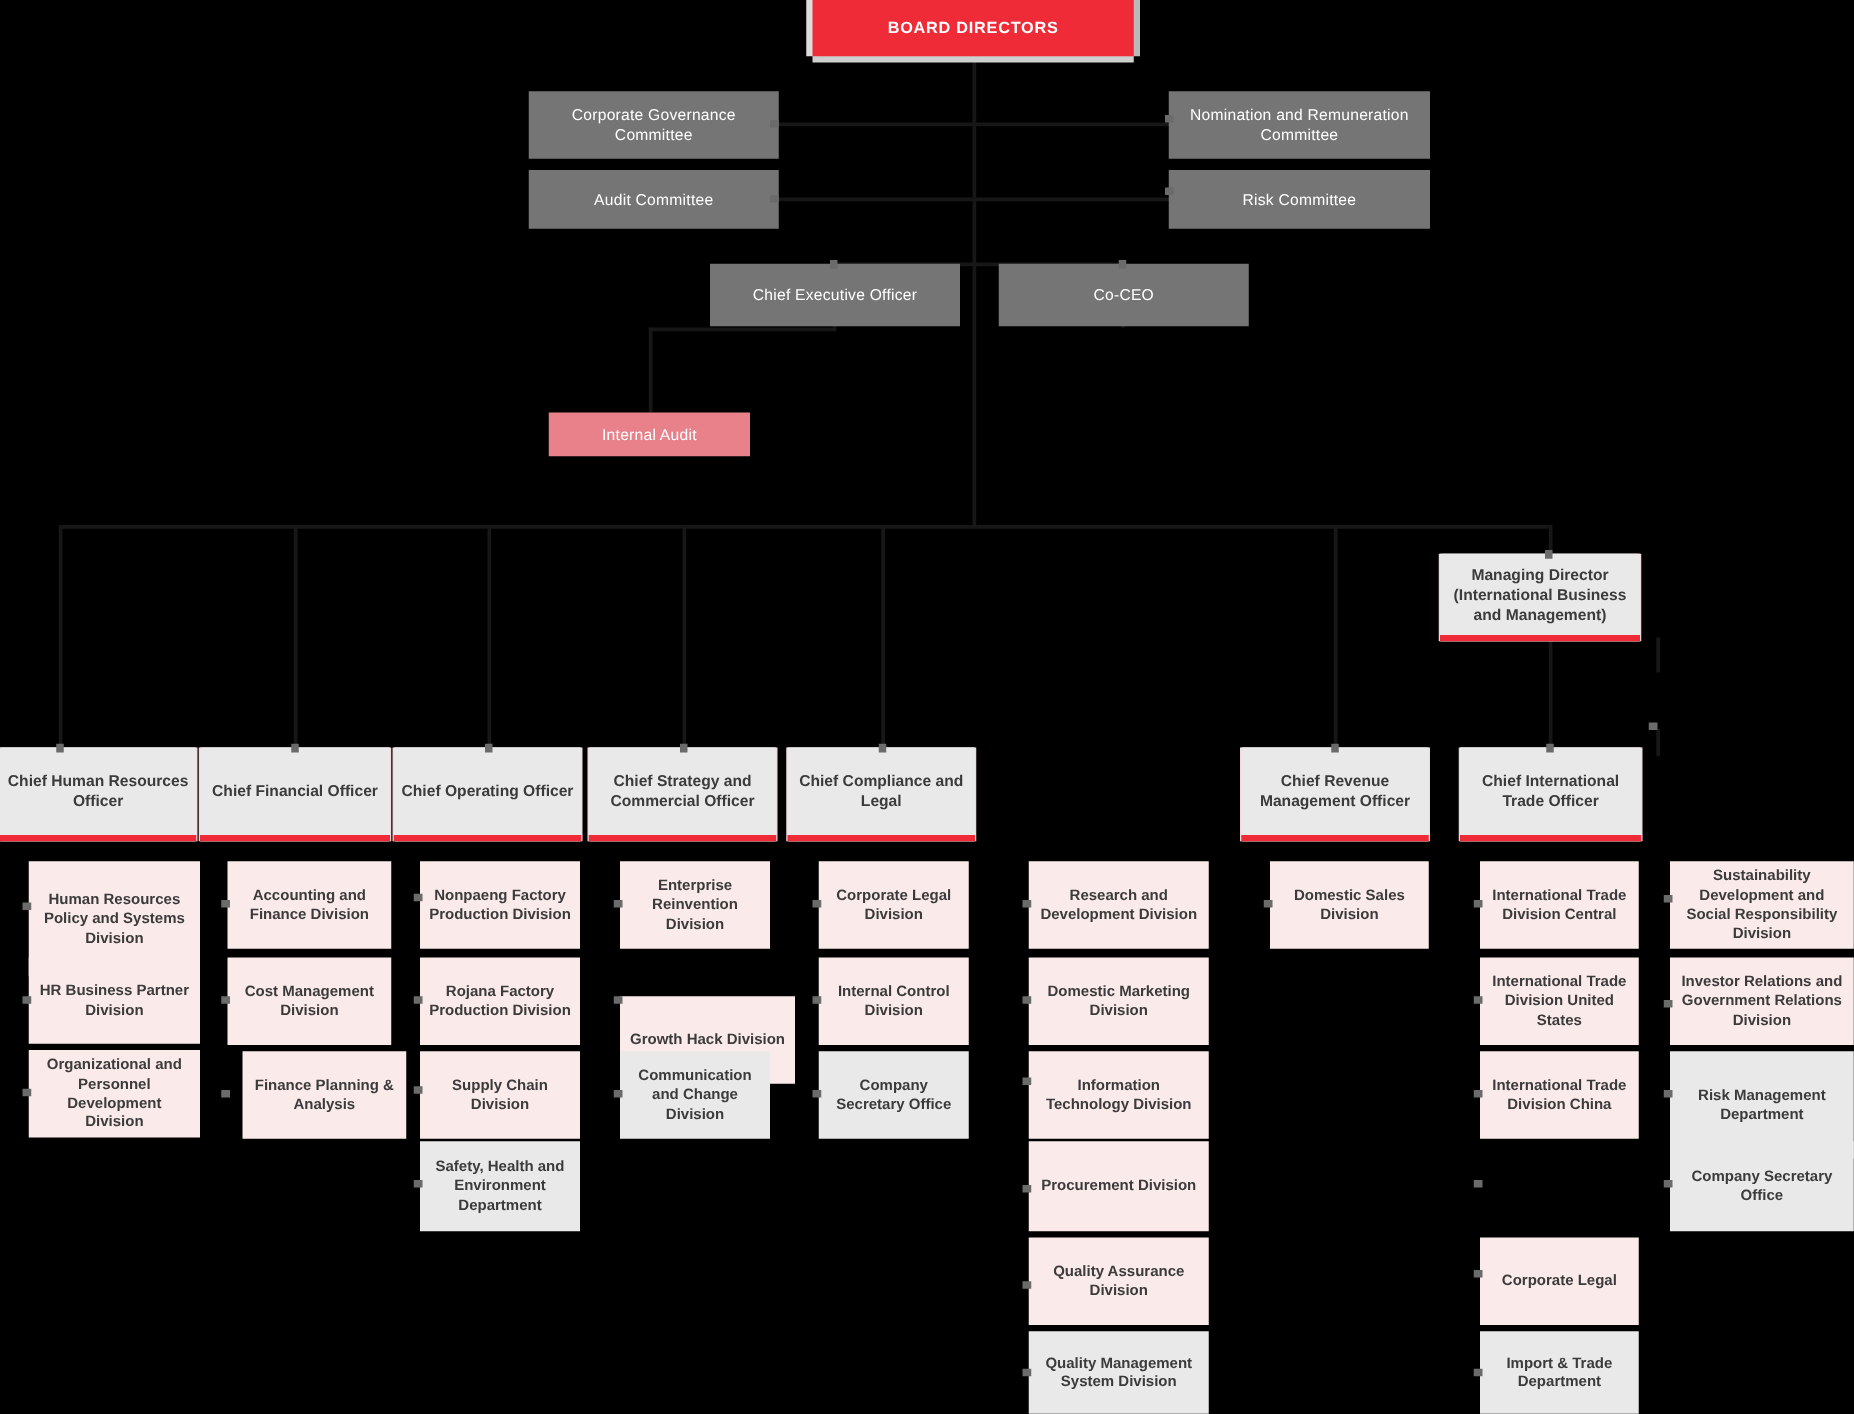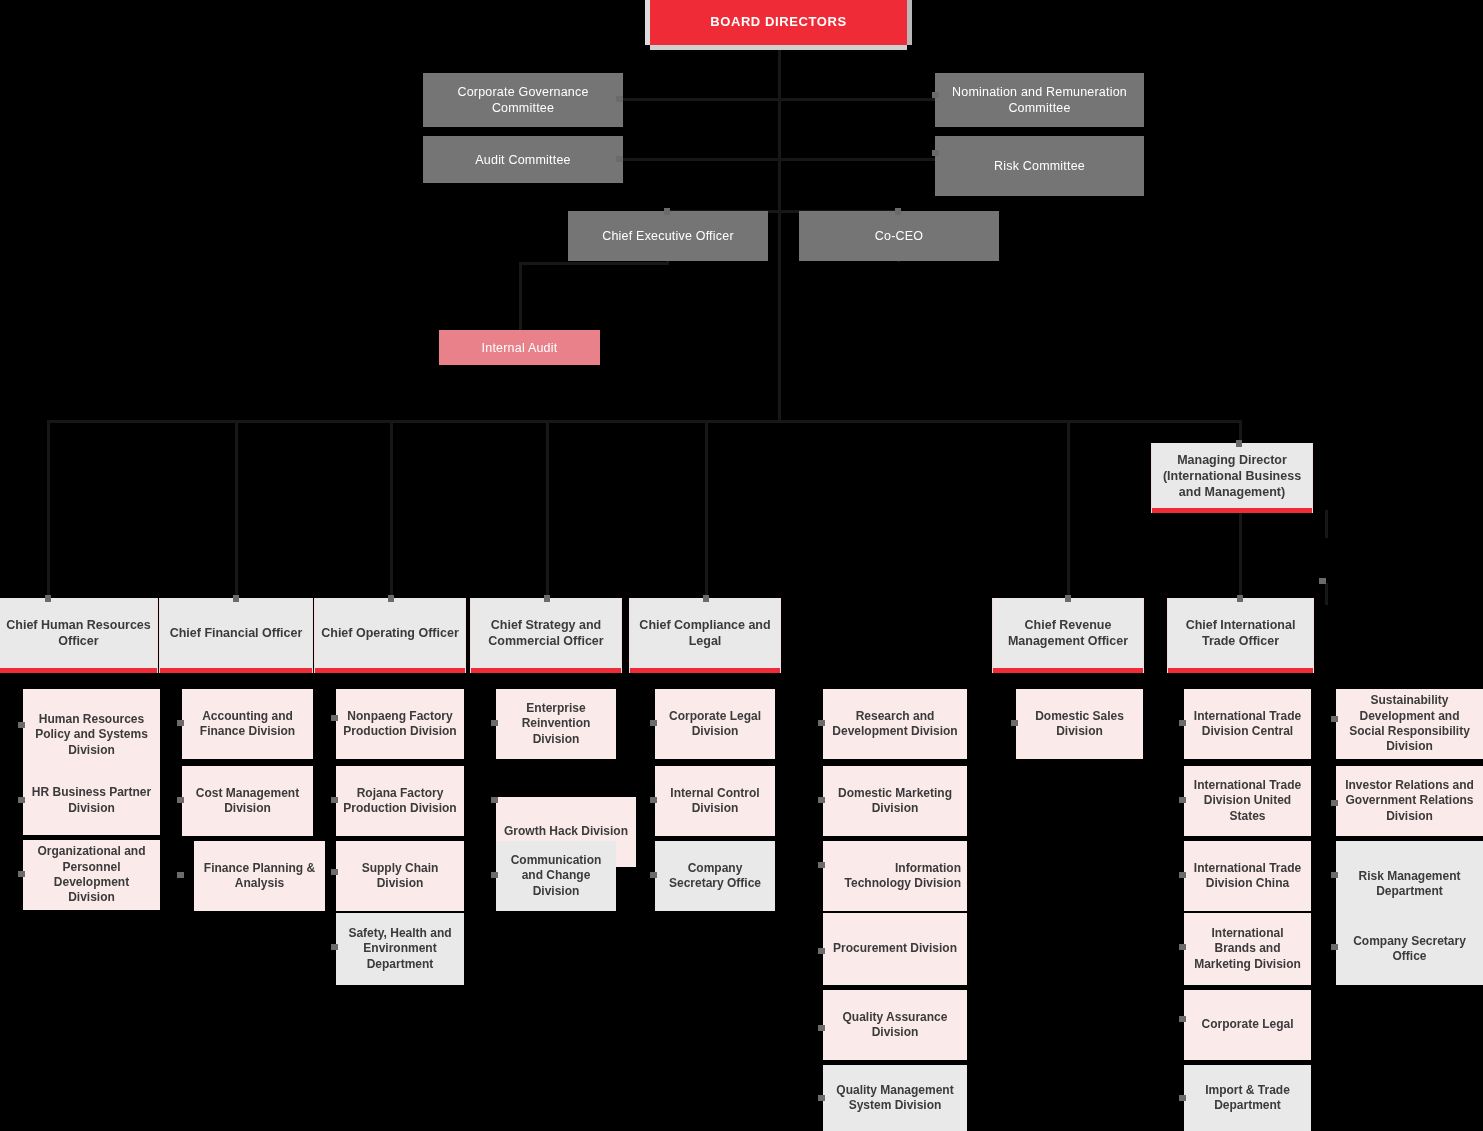--- a/index.html
+++ b/index.html
@@ -73,21 +73,21 @@
   <div class="node gray" style="left:423px;top:136px;width:200px;height:47px;">
     <span class="lbl">Audit Committee</span>
   </div>
   <div class="stub stub-h" style="left:616px;top:156px;"></div>
 
   <div class="node gray" style="left:935px;top:73px;width:209px;height:54px;">
     <span class="lbl">Nomination and Remuneration Committee</span>
   </div>
   <div class="stub stub-h" style="left:932px;top:92px;"></div>
 
-  <div class="node gray" style="left:935px;top:136px;width:209px;height:60px;">
+  <div class="node gray" style="left:935px;top:136px;width:209px;height:47px;">
     <span class="lbl">Risk Committee</span>
   </div>
   <div class="stub stub-h" style="left:932px;top:150px;"></div>
 
   <div class="node gray" style="left:568px;top:211px;width:200px;height:50px;">
     <span class="lbl">Chief Executive Officer</span>
   </div>
   <div class="stub stub-v" style="left:664px;top:208px;"></div>
 
   <div class="node gray" style="left:799px;top:211px;width:200px;height:50px;">
@@ -211,21 +211,21 @@
   <div class="stub stub-h" style="left:650px;top:872px;"></div>
 
   <div class="node div-pink" style="left:823px;top:689px;width:144px;height:70px;">
     <span class="lbl">Research and Development Division</span>
   </div>
   <div class="stub stub-h" style="left:818px;top:720px;"></div>
   <div class="node div-pink" style="left:823px;top:766px;width:144px;height:70px;">
     <span class="lbl">Domestic Marketing Division</span>
   </div>
   <div class="stub stub-h" style="left:818px;top:797px;"></div>
-  <div class="node div-pink" style="left:823px;top:841px;width:144px;height:70px;text-align:right;">
+  <div class="node div-pink" style="left:823px;top:841px;width:144px;height:70px;">
     <span class="lbl">Information Technology Division</span>
   </div>
   <div class="stub stub-h" style="left:818px;top:862px;"></div>
   <div class="node div-pink" style="left:823px;top:913px;width:144px;height:72px;">
     <span class="lbl">Procurement Division</span>
   </div>
   <div class="stub stub-h" style="left:818px;top:948px;"></div>
   <div class="node div-pink" style="left:823px;top:990px;width:144px;height:70px;">
     <span class="lbl">Quality Assurance Division</span>
   </div>
@@ -245,23 +245,20 @@
   </div>
   <div class="stub stub-h" style="left:1179px;top:720px;"></div>
   <div class="node div-pink" style="left:1184px;top:766px;width:127px;height:70px;">
     <span class="lbl">International Trade Division United States</span>
   </div>
   <div class="stub stub-h" style="left:1179px;top:797px;"></div>
   <div class="node div-pink" style="left:1184px;top:841px;width:127px;height:70px;">
     <span class="lbl">International Trade Division China</span>
   </div>
   <div class="stub stub-h" style="left:1179px;top:872px;"></div>
-  <div class="node div-pink" style="left:1184px;top:913px;width:127px;height:72px;">
-    <span class="lbl">International Brands and Marketing Division</span>
-  </div>
   <div class="stub stub-h" style="left:1179px;top:944px;"></div>
   <div class="node div-pink" style="left:1184px;top:990px;width:127px;height:70px;">
     <span class="lbl">Corporate Legal</span>
   </div>
   <div class="stub stub-h" style="left:1179px;top:1016px;"></div>
   <div class="node div-gray" style="left:1184px;top:1065px;width:127px;height:66px;">
     <span class="lbl">Import &amp; Trade Department</span>
   </div>
   <div class="stub stub-h" style="left:1179px;top:1095px;"></div>
 

